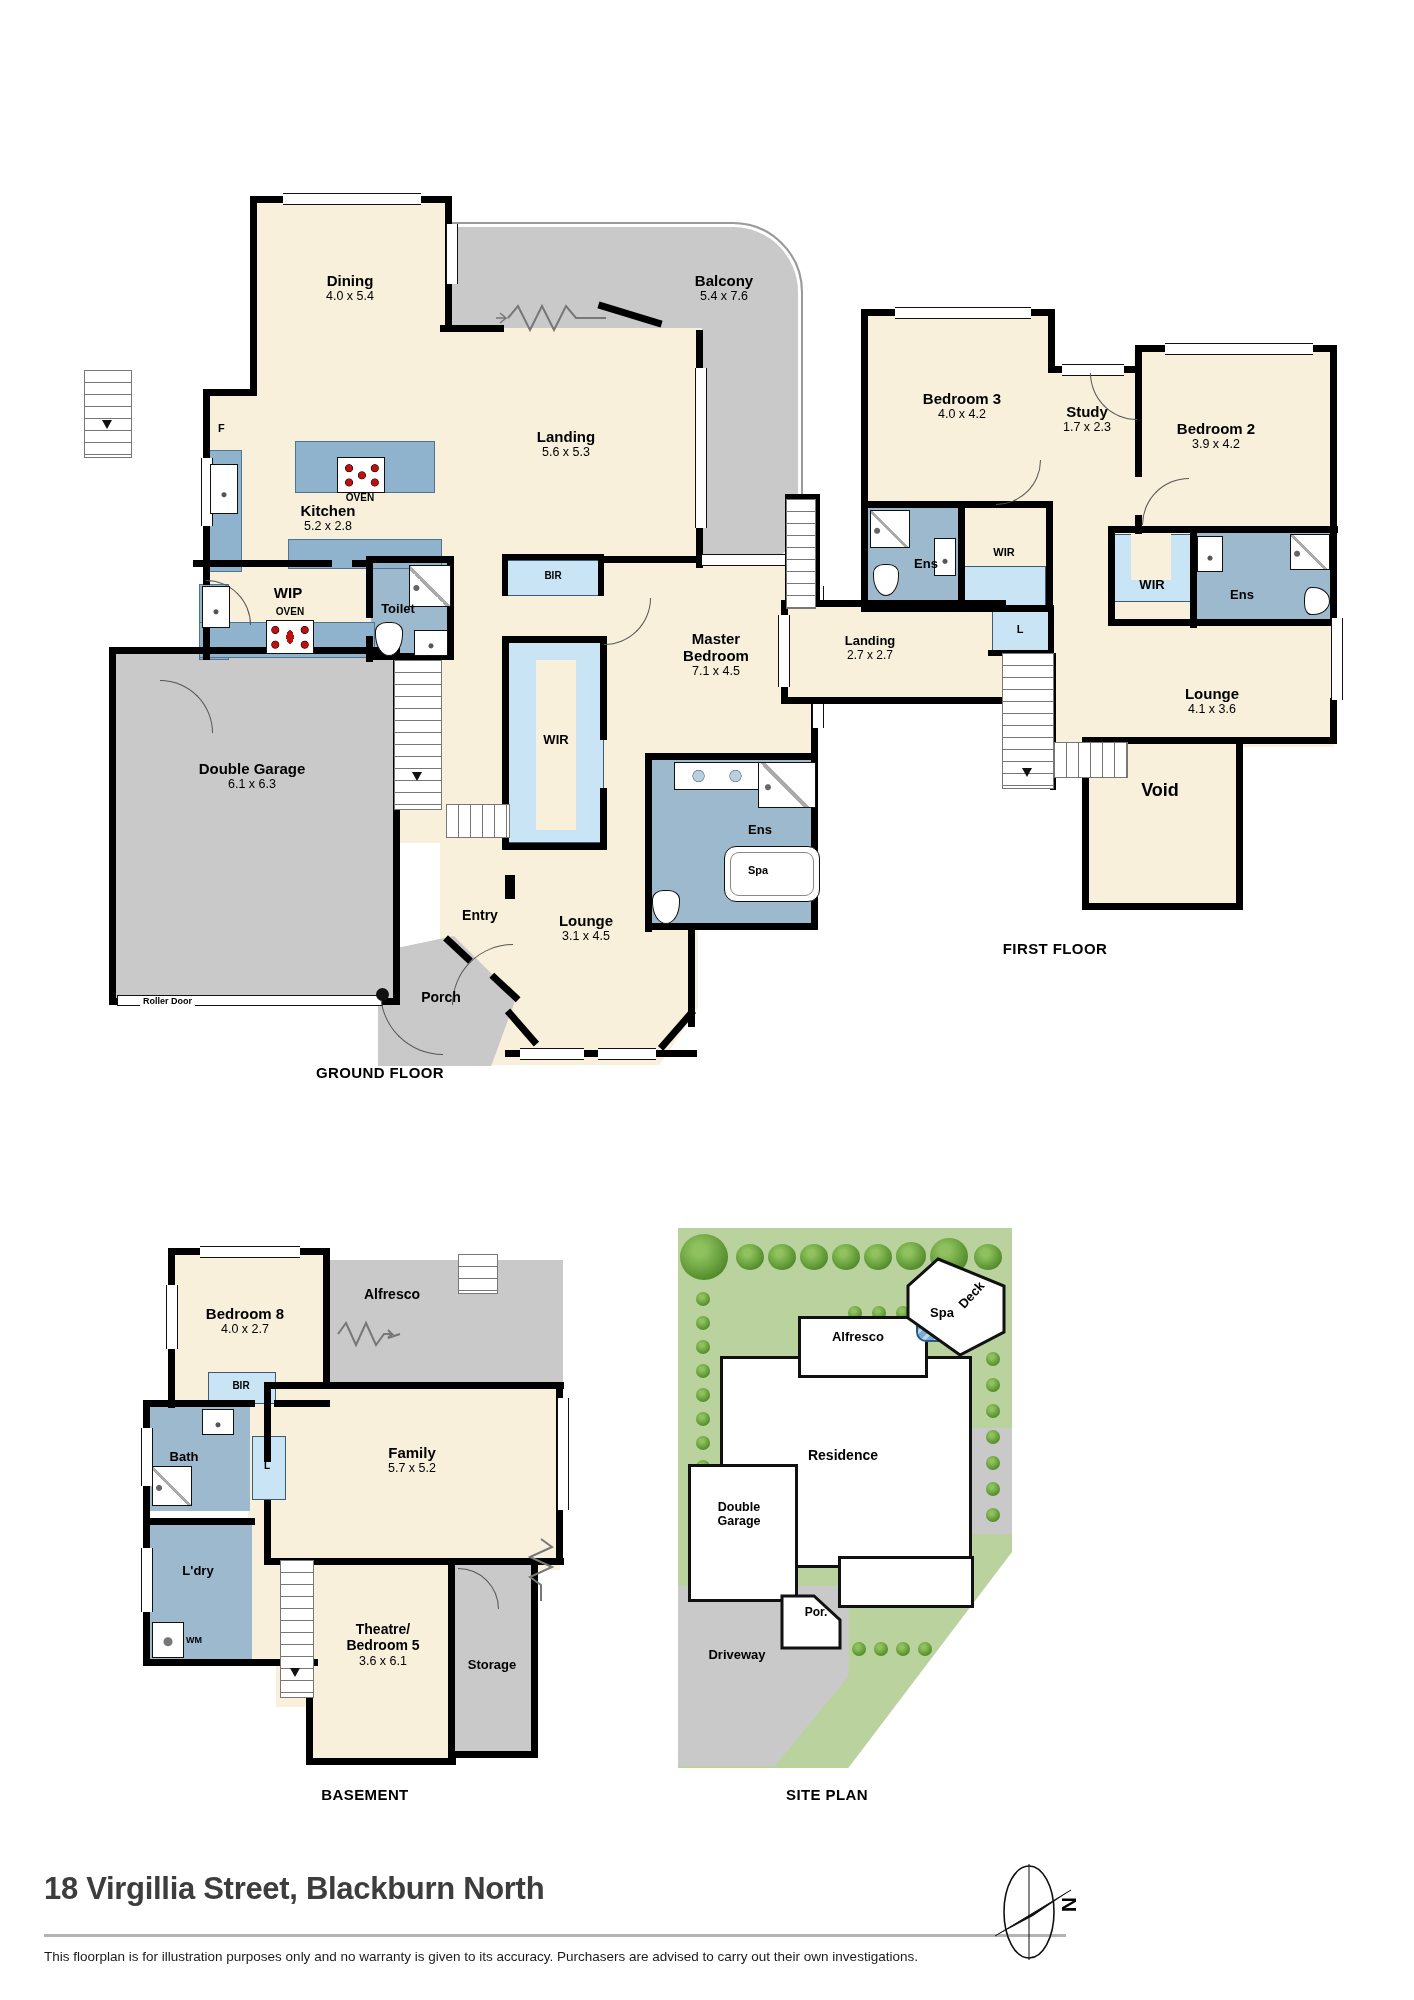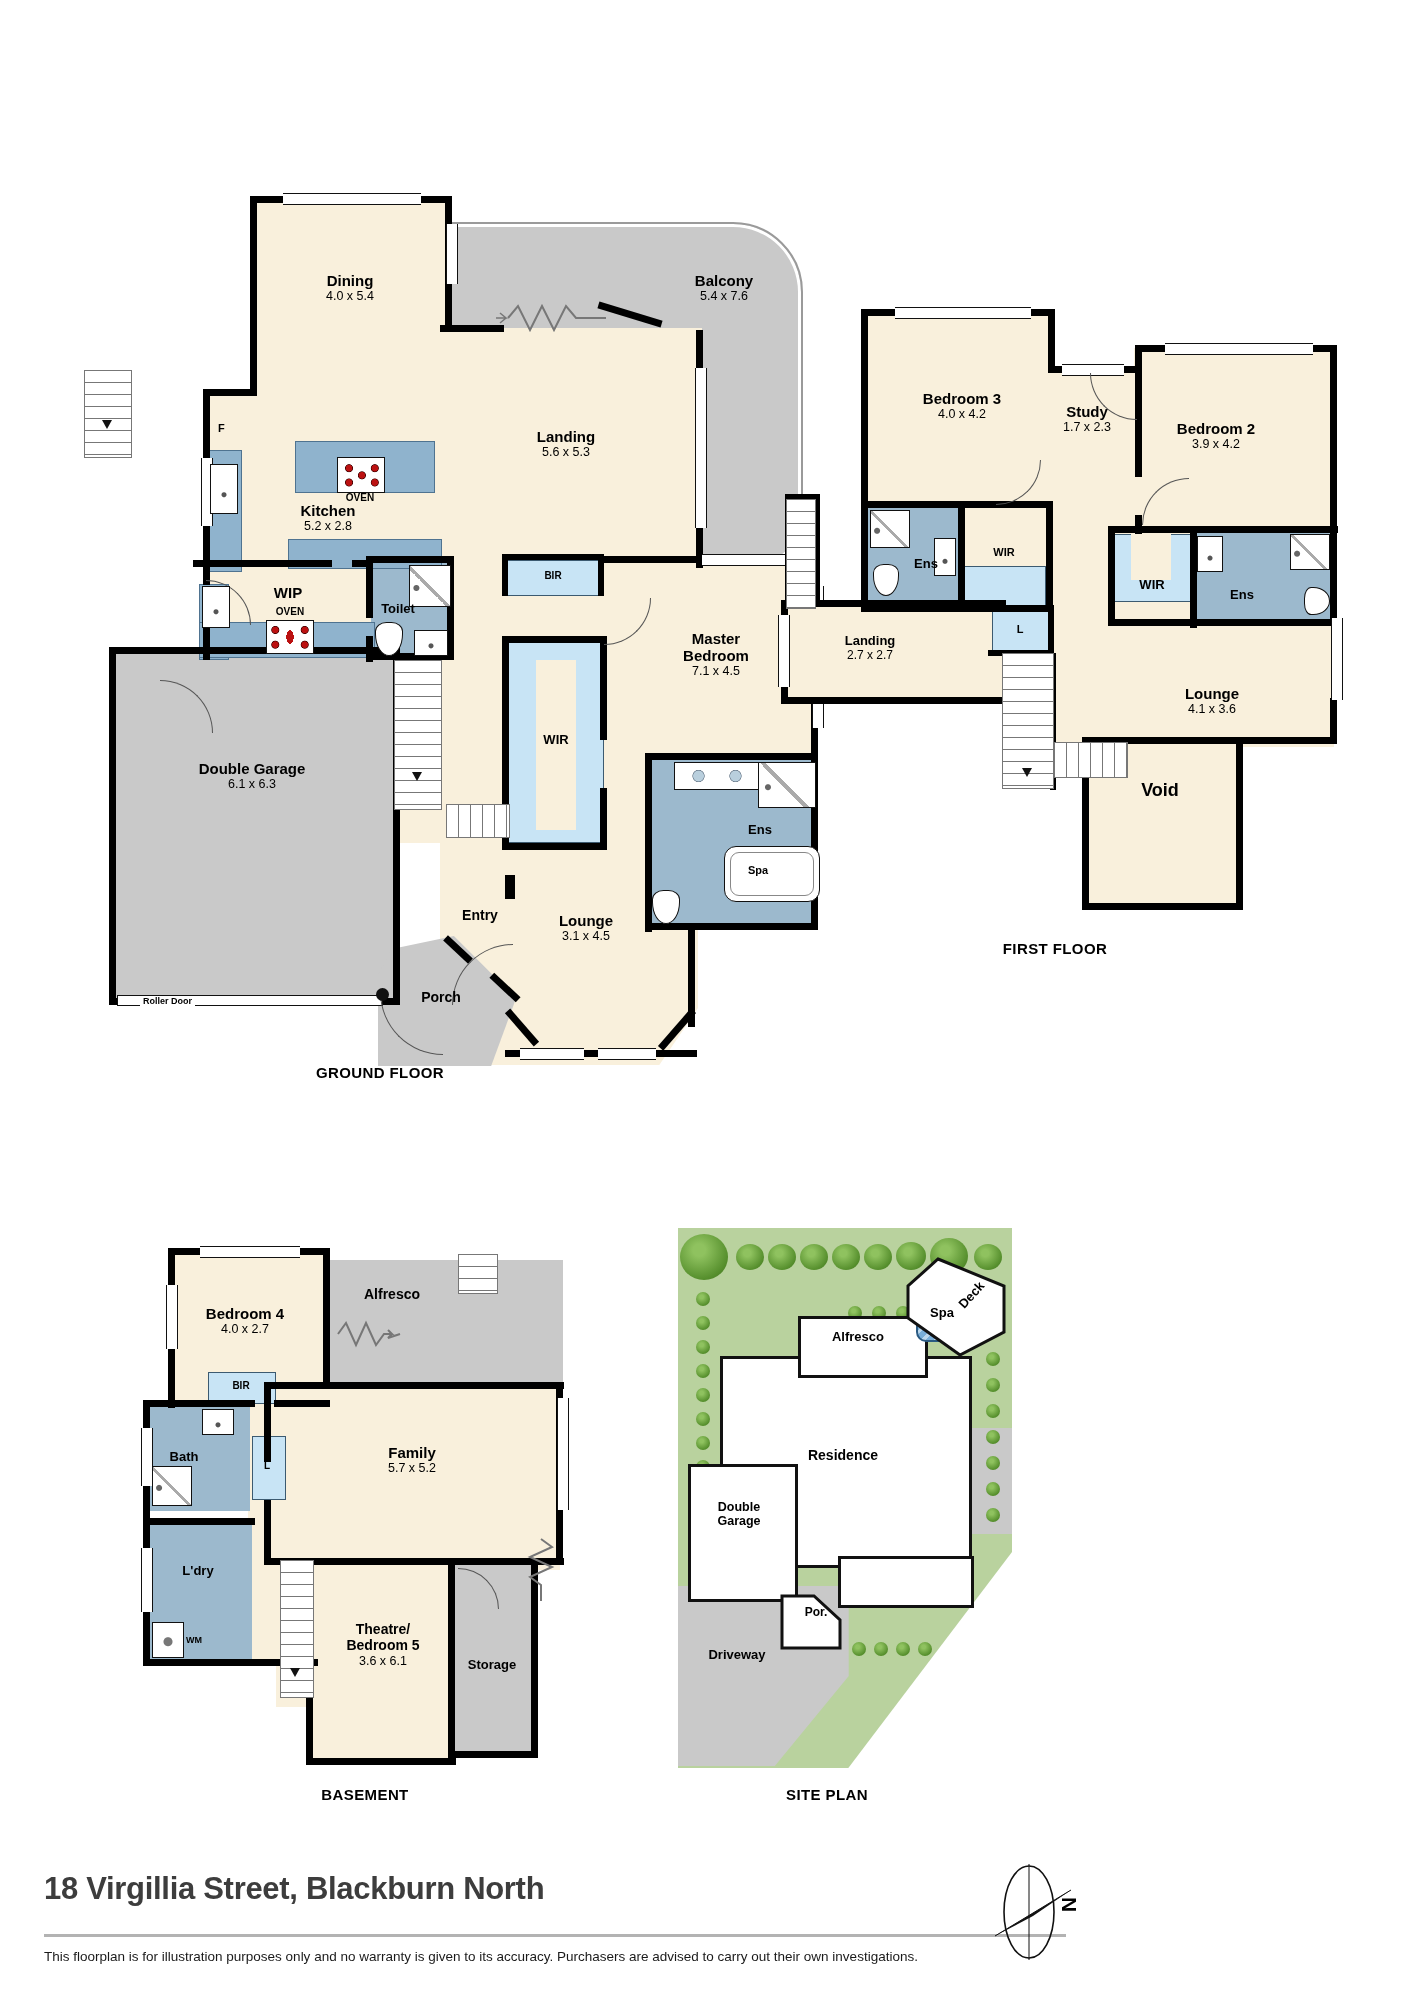--- a/index.html
+++ b/index.html
@@ -359,21 +359,21 @@
           <polyline points="2,14 10,3 20,25 30,3 40,25 48,14 56,14 52,10 56,14 52,18 64,14" fill="none" stroke="#777" stroke-width="2"></polyline>
         </svg>
       </div>
   <div class="zz" style="left:508px;top:1556px;width:66px;height:28px;transform:rotate(90deg)">
         <svg width="66" height="28" viewBox="0 0 66 28">
           <polyline points="2,14 10,3 20,25 30,3 40,25 48,14 64,14" fill="none" stroke="#777" stroke-width="2"></polyline>
         </svg>
       </div>
 
   <div class="lbl" style="left:245px;top:1305px">
-        <span class="nm">Bedroom 4</span>
+        <span class="nm">Bedroom 8</span>
         <span class="dm">4.0 x 2.7</span>
       </div>
   <div class="lbl" style="left:392px;top:1287px">
         <span class="nm" style="font-size:14px">Alfresco</span>
       </div>
   <div class="lbl f10" style="left:241px;top:1380px">BIR</div>
   <div class="lbl f13" style="left:184px;top:1450px">Bath</div>
   <div class="lbl f10" style="left:267px;top:1460px">L</div>
   <div class="lbl" style="left:412px;top:1444px">
         <span class="nm">Family</span>

